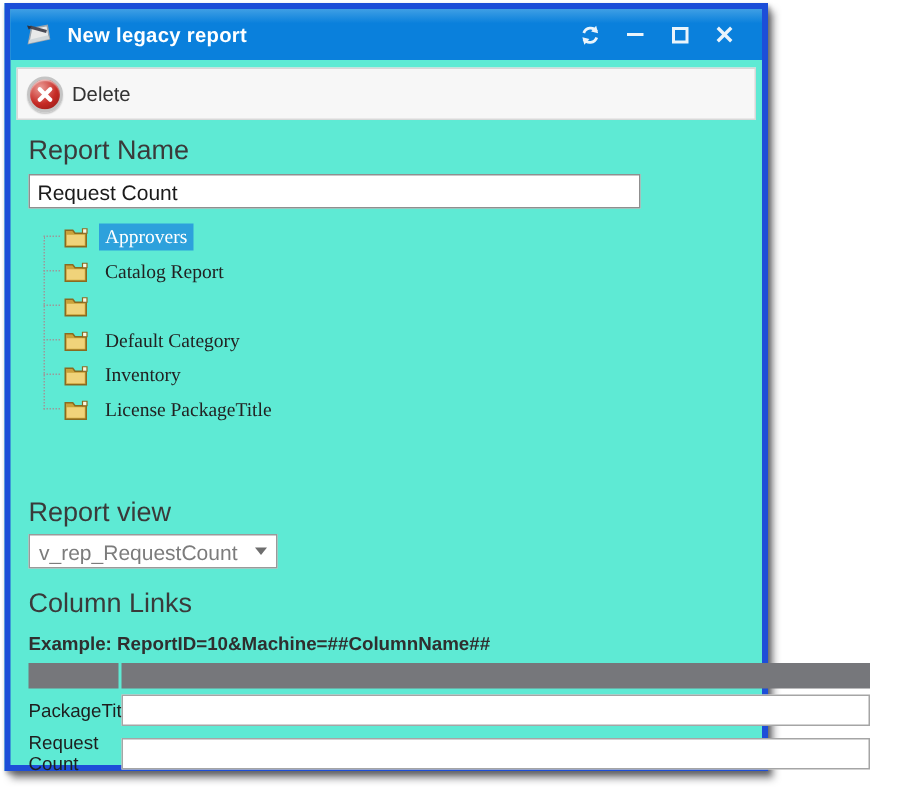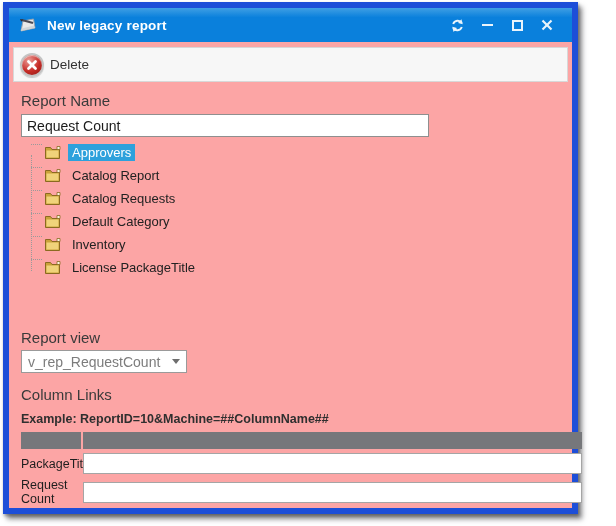--- a/index.html
+++ b/index.html
@@ -1,21 +1,21 @@
 <!DOCTYPE html>
 <html><head>
 <meta charset="utf-8">
 <style>
   * { box-sizing: border-box; margin: 0; padding: 0; }
   html,body { width:616px; height:526px; background:#ffffff; overflow:hidden;
               font-family:"Liberation Sans", sans-serif; }
   .window {
-    position:absolute; left:3px; top:2px; width:575px; height:512px;
-    background:#fca5a5;
-    border:6px solid #1d4ed8;
+    position:absolute; left:3px; top:2px; width:509px; height:512px;
+    background:#5eead4;
+    border:4px solid #1d4ed8;
     box-shadow:4px 5px 5px rgba(40,40,45,.55), 1px 2px 3px rgba(0,0,0,.35);
   }
   
   .titlebar {
     height:34px; background:linear-gradient(180deg,#3f9fe4 0%, #0a80dc 28%, #0a80dc 100%);
     display:flex; align-items:center; padding:0 10px; color:#fff;
   }
   .titlebar .app-icon { width:20px; height:18px; margin-right:8px; flex:0 0 auto; }
   .titlebar .title { font-size:13.5px; font-weight:bold; letter-spacing:.2px; flex:1; }
   .winctrls { display:flex; align-items:center; gap:0; }
@@ -29,32 +29,32 @@
   }
   .tbtn { display:flex; align-items:center; gap:6px; background:none; border:none;
           font-family:"Liberation Sans",sans-serif; font-size:13.5px; color:#333; }
   .orb { width:24px; height:24px; border-radius:50%; border:2px solid #c4c4c4;
          display:flex; align-items:center; justify-content:center;
          box-shadow:inset 0 1px 1px rgba(255,255,255,.6), 0 1px 1px rgba(0,0,0,.2); }
   .orb.green { background:radial-gradient(circle at 35% 28%, #a8dba0, #4aa44a 55%, #2c7f33); }
   .orb.red   { background:radial-gradient(circle at 35% 28%, #ec9d97, #c62b26 55%, #8d1713); }
   
   .content { padding:10px 12px 0 12px; }
-  .lbl { font-size:15px; color:#3a3a3a; }
+  .lbl { font-size:18px; color:#3a3a3a; }
   .name-input {
     display:block; margin-top:5px; width:408px; height:23px; border:1px solid #8f8f8f;
     background:#fff; font-family:"Liberation Sans",sans-serif; font-size:14px;
     color:#1b1b1b; padding:0 5px;
   }
   .cat-label { margin-top:15px; }
   
   .tree { position:relative; margin-top:7px; margin-left:10px; }
   .tree .vline { position:absolute; left:0; top:11px; height:116px;
                  border-left:1px dotted #9a9a9a; }
-  .tree-row { display:flex; align-items:flex-start; height:23px; }
+  .tree-row { display:flex; align-items:center; height:23px;font-family:Liberation Serif, serif; }
   .hdots { width:11px; border-top:1px dotted #9a9a9a; margin-right:2px; flex:0 0 auto; }
   .folder { width:19px; height:16px; margin-right:5px; flex:0 0 auto; }
   .tree-row .t-label { font-size:13px; color:#222; padding:1px 4px; }
   .tree-row.selected .t-label { background:#2da1dc; color:#fff; }
   
   .view-label { margin-top:47px; }
   .dropdown { margin-top:4px; width:166px; height:23px; border:1px solid #9a9a9a;
               background:#fff; display:flex; align-items:center; padding:0 6px; }
   .dropdown .dd-value { flex:1; font-size:14px; color:#7c7c7c;
                         font-family:"Liberation Sans",sans-serif; white-space:nowrap; overflow:hidden; }
@@ -151,21 +151,20 @@
         <span class="t-label">Catalog Report</span>
       </div>
 
       <div class="tree-row">
         <span class="hdots"></span>
         <svg class="folder" viewBox="0 0 19 16">
           <path d="M1.5 3.5 h5 l1.5 2 h7.5 v9 h-14 z" fill="#caa23a" stroke="#8a6a20" stroke-width="1"></path>
           <path d="M2.5 6.5 h12 v7 h-12 z" fill="#f0d37a"></path>
           <path d="M13 2.5 h3 v3 h-3 z" fill="#fbf6e2" stroke="#8a6a20" stroke-width="0.8"></path>
         </svg>
-        <span class="t-label">Catalog Requests</span>
       </div>
 
       <div class="tree-row">
         <span class="hdots"></span>
         <svg class="folder" viewBox="0 0 19 16">
           <path d="M1.5 3.5 h5 l1.5 2 h7.5 v9 h-14 z" fill="#caa23a" stroke="#8a6a20" stroke-width="1"></path>
           <path d="M2.5 6.5 h12 v7 h-12 z" fill="#f0d37a"></path>
           <path d="M13 2.5 h3 v3 h-3 z" fill="#fbf6e2" stroke="#8a6a20" stroke-width="0.8"></path>
         </svg>
         <span class="t-label">Default Category</span>

